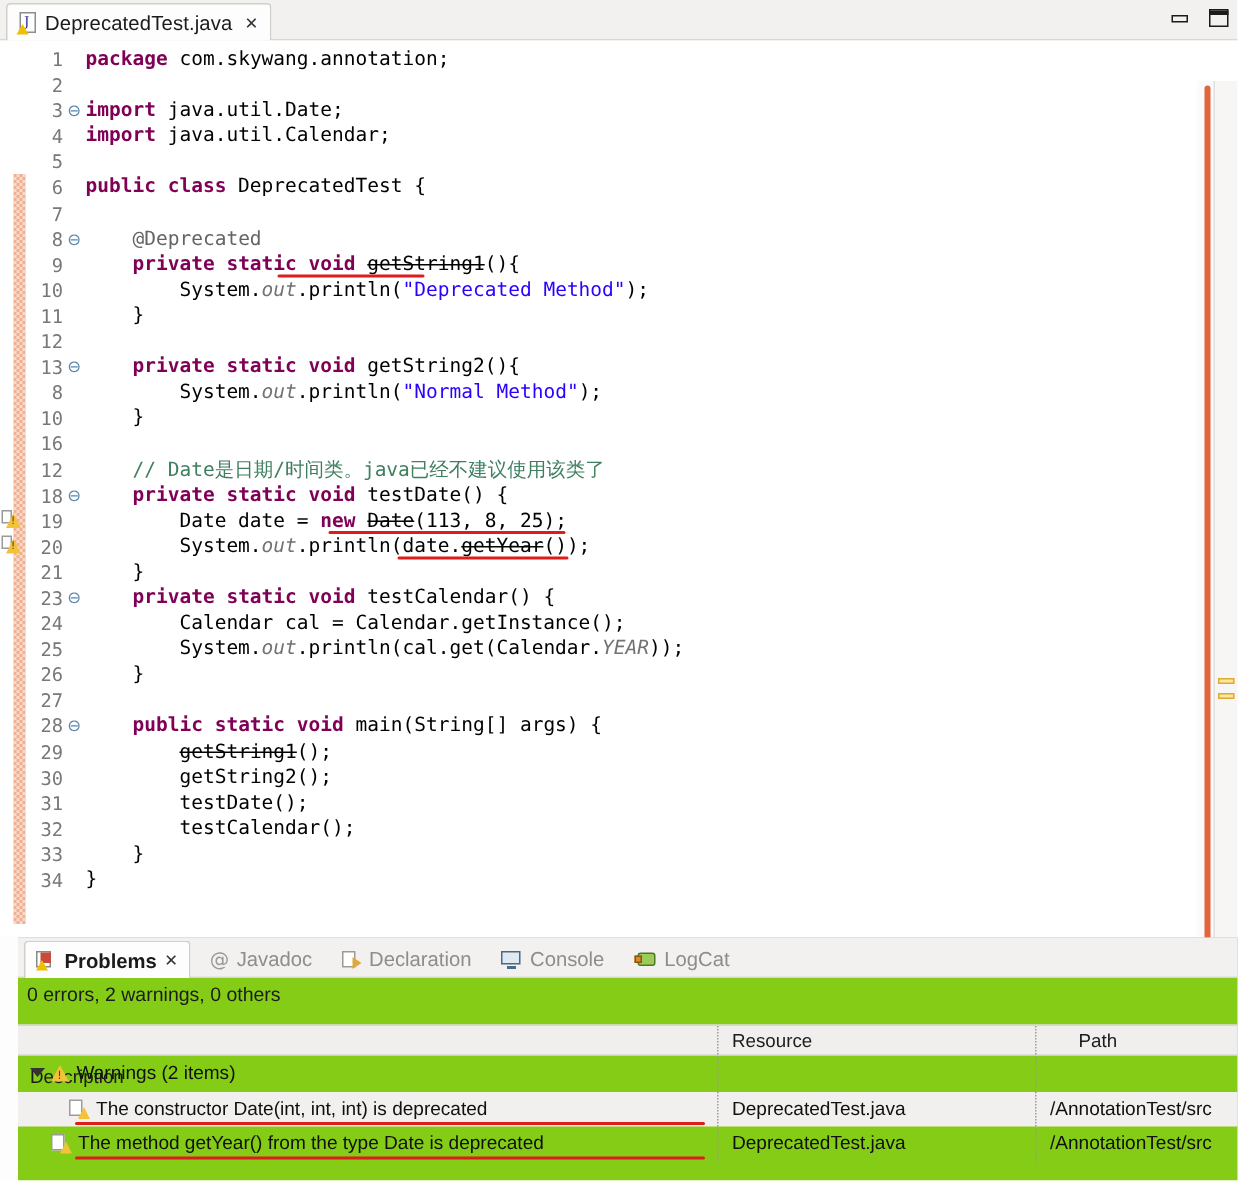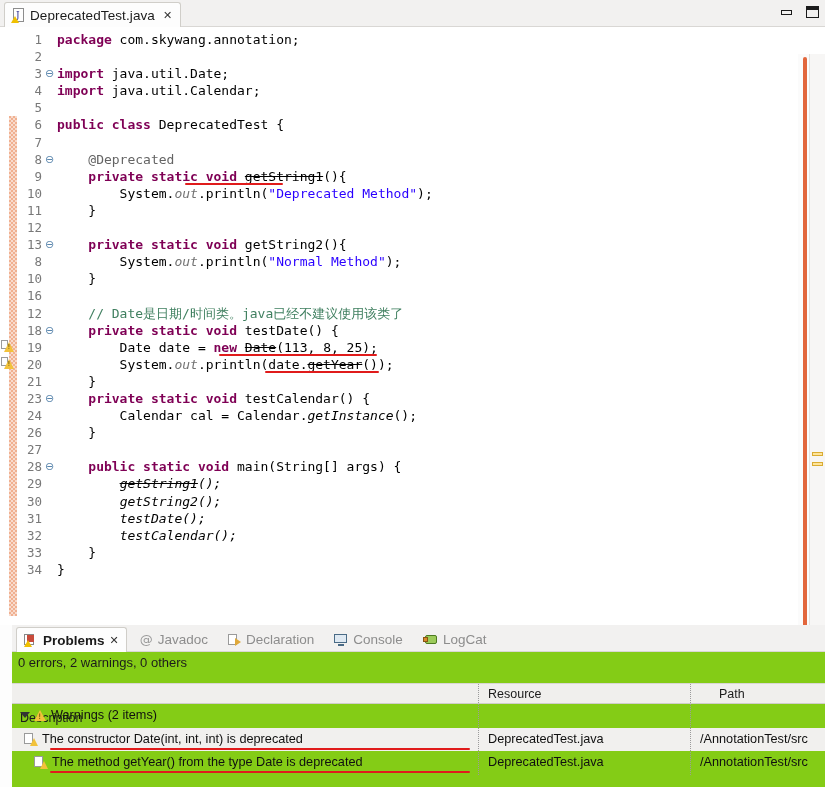--- a/index.html
+++ b/index.html
@@ -90,21 +90,21 @@
   .fold {
     position: absolute; left: 44px; width: 11px; text-align: center;
     color: #5a86ad; font-size: 11px; font-family: "DejaVu Sans", sans-serif;
   }
   .txt { position: absolute; left: 57px; }
 
   .kw   { color: #7f0055; font-weight: bold; }
   .str  { color: #2a00ff; }
   .cmt  { color: #3f7f5f; }
   .anno { color: #646464; }
-  .stat { font-style: italic; }
+  .stat { }
   .fld  { color: #737373; font-style: italic; }
   .dep  { text-decoration: line-through; }
 
   .redline { position: absolute; height: 2.4px; background: #e01b1b; border-radius: 1px; }
 
   
   .ruler { position: absolute; right: 0; top: 27px; width: 16px; bottom: 0; background: #f7f6f5;
            border-left: 1px solid #e3e1de; }
   .ruler-mark { position: absolute; left: 2px; width: 11px; height: 4px;
                 background: #ffe49a; border: 1px solid #d9ac33; }
@@ -208,20 +208,21 @@
           <div class="ln"><span class="num">8</span><span class="fold"></span><span class="txt">        System.<span class="fld">out</span>.println(<span class="str">"Normal Method"</span>);</span></div>
           <div class="ln"><span class="num">10</span><span class="fold"></span><span class="txt">    }</span></div>
           <div class="ln"><span class="num">16</span><span class="fold"></span><span class="txt"></span></div>
           <div class="ln"><span class="num">12</span><span class="fold"></span><span class="txt">    <span class="cmt">// Date是日期/时间类。java已经不建议使用该类了</span></span></div>
           <div class="ln"><span class="num">18</span><span class="fold">⊖</span><span class="txt">    <span class="kw">private static void</span> testDate() {</span></div>
           <div class="ln"><span class="num">19</span><span class="fold"></span><span class="txt">        Date date = <span class="kw">new</span> <span class="dep">Date</span>(113, 8, 25);</span></div>
           <div class="ln"><span class="num">20</span><span class="fold"></span><span class="txt">        System.<span class="fld">out</span>.println(date.<span class="dep">getYear</span>());</span></div>
           <div class="ln"><span class="num">21</span><span class="fold"></span><span class="txt">    }</span></div>
           <div class="ln"><span class="num">23</span><span class="fold">⊖</span><span class="txt">    <span class="kw">private static void</span> testCalendar() {</span></div>
           <div class="ln"><span class="num">24</span><span class="fold"></span><span class="txt">        Calendar cal = Calendar.<span class="stat">getInstance</span>();</span></div>
+          <div class="ln"><span class="num">25</span><span class="fold"></span><span class="txt">        System.<span class="fld">out</span>.println(cal.get(Calendar.<span class="fld">YEAR</span>));</span></div>
           <div class="ln"><span class="num">26</span><span class="fold"></span><span class="txt">    }</span></div>
           <div class="ln"><span class="num">27</span><span class="fold"></span><span class="txt"></span></div>
           <div class="ln"><span class="num">28</span><span class="fold">⊖</span><span class="txt">    <span class="kw">public static void</span> main(String[] args) {</span></div>
           <div class="ln"><span class="num">29</span><span class="fold"></span><span class="txt">        <span class="stat dep">getString1</span><span class="stat">();</span></span></div>
           <div class="ln"><span class="num">30</span><span class="fold"></span><span class="txt">        <span class="stat">getString2();</span></span></div>
           <div class="ln"><span class="num">31</span><span class="fold"></span><span class="txt">        <span class="stat">testDate();</span></span></div>
           <div class="ln"><span class="num">32</span><span class="fold"></span><span class="txt">        <span class="stat">testCalendar();</span></span></div>
           <div class="ln"><span class="num">33</span><span class="fold"></span><span class="txt">    }</span></div>
           <div class="ln"><span class="num">34</span><span class="fold"></span><span class="txt">}</span></div>
         </div>
@@ -274,21 +275,21 @@
         <div class="th-sep" style="left:678px;"></div>
         <div class="th" style="left:680px;margin-left:19px;">Path</div>
       </div>
       <div id="tbl-body" style="position:relative;">
           <div class="row">
             <div class="cell c-desc"><span class="twisty"></span><span class="wicon"><span class="t"></span></span><span>Warnings (2 items)</span></div>
             <div class="cell c-res"></div>
             <div class="cell c-path"></div>
           </div>
           <div class="row alt">
-            <div class="cell c-desc" style="padding-left:12px;"><span class="wicon2"><span class="pg"></span><span class="t"></span></span><span>The constructor Date(int, int, int) is deprecated</span></div>
+            <div class="cell c-desc" style="padding-left:34px;"><span class="wicon2"><span class="pg"></span><span class="t"></span></span><span>The constructor Date(int, int, int) is deprecated</span></div>
             <div class="cell c-res">DeprecatedTest.java</div>
             <div class="cell c-path">/AnnotationTest/src</div>
           </div>
           <div class="row">
             <div class="cell c-desc" style="padding-left:22px;"><span class="wicon2"><span class="pg"></span><span class="t"></span></span><span>The method getYear() from the type Date is deprecated</span></div>
             <div class="cell c-res">DeprecatedTest.java</div>
             <div class="cell c-path">/AnnotationTest/src</div>
           </div>
           <div class="col-sep" style="left: 466px;"></div>
           <div class="col-sep" style="left: 678px;"></div>

